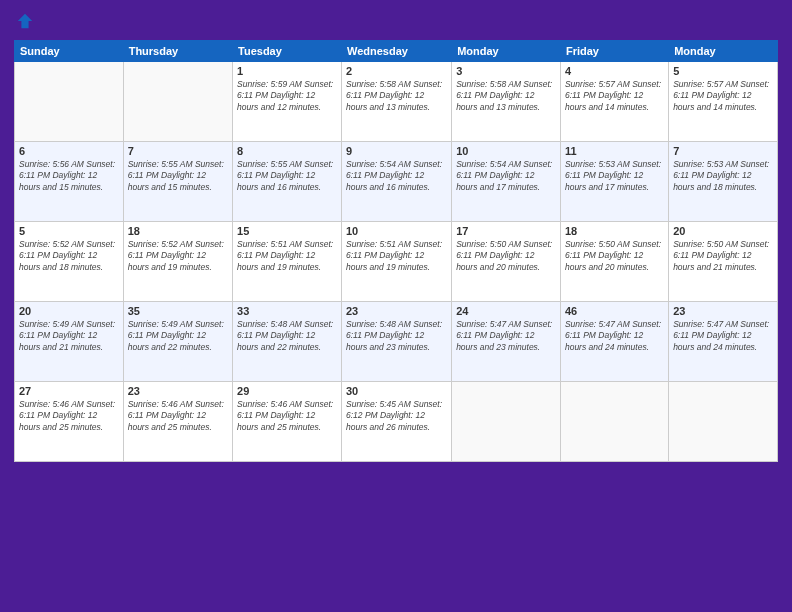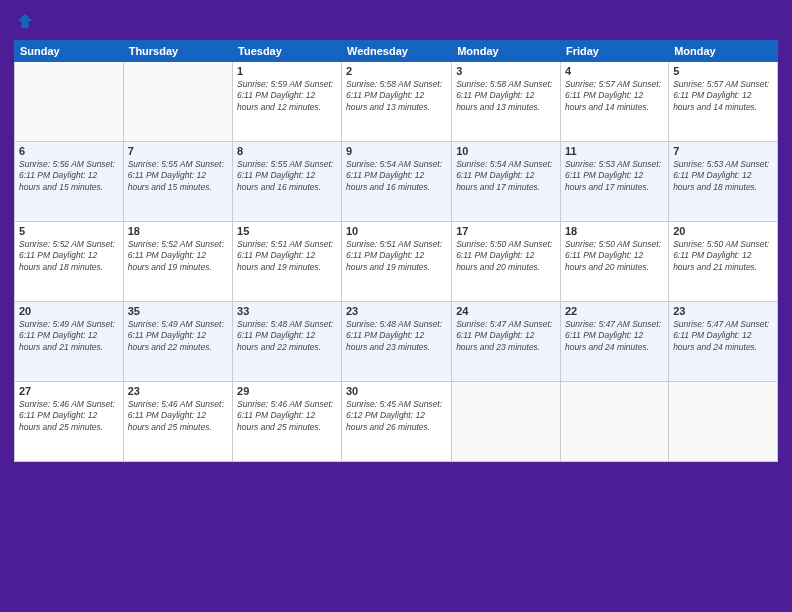--- a/index.html
+++ b/index.html
@@ -285,21 +285,21 @@
 Sunset: 6:11 PM
 Daylight: 12 hours and 23 minutes.</div>
           </td>
           <td>
             <div class="day-num">24</div>
             <div class="day-info">Sunrise: 5:47 AM
 Sunset: 6:11 PM
 Daylight: 12 hours and 23 minutes.</div>
           </td>
           <td>
-            <div class="day-num">22</div>
+            <div class="day-num">46</div>
             <div class="day-info">Sunrise: 5:47 AM
 Sunset: 6:11 PM
 Daylight: 12 hours and 24 minutes.</div>
           </td>
           <td>
             <div class="day-num">23</div>
             <div class="day-info">Sunrise: 5:47 AM
 Sunset: 6:11 PM
 Daylight: 12 hours and 24 minutes.</div>
           </td>

